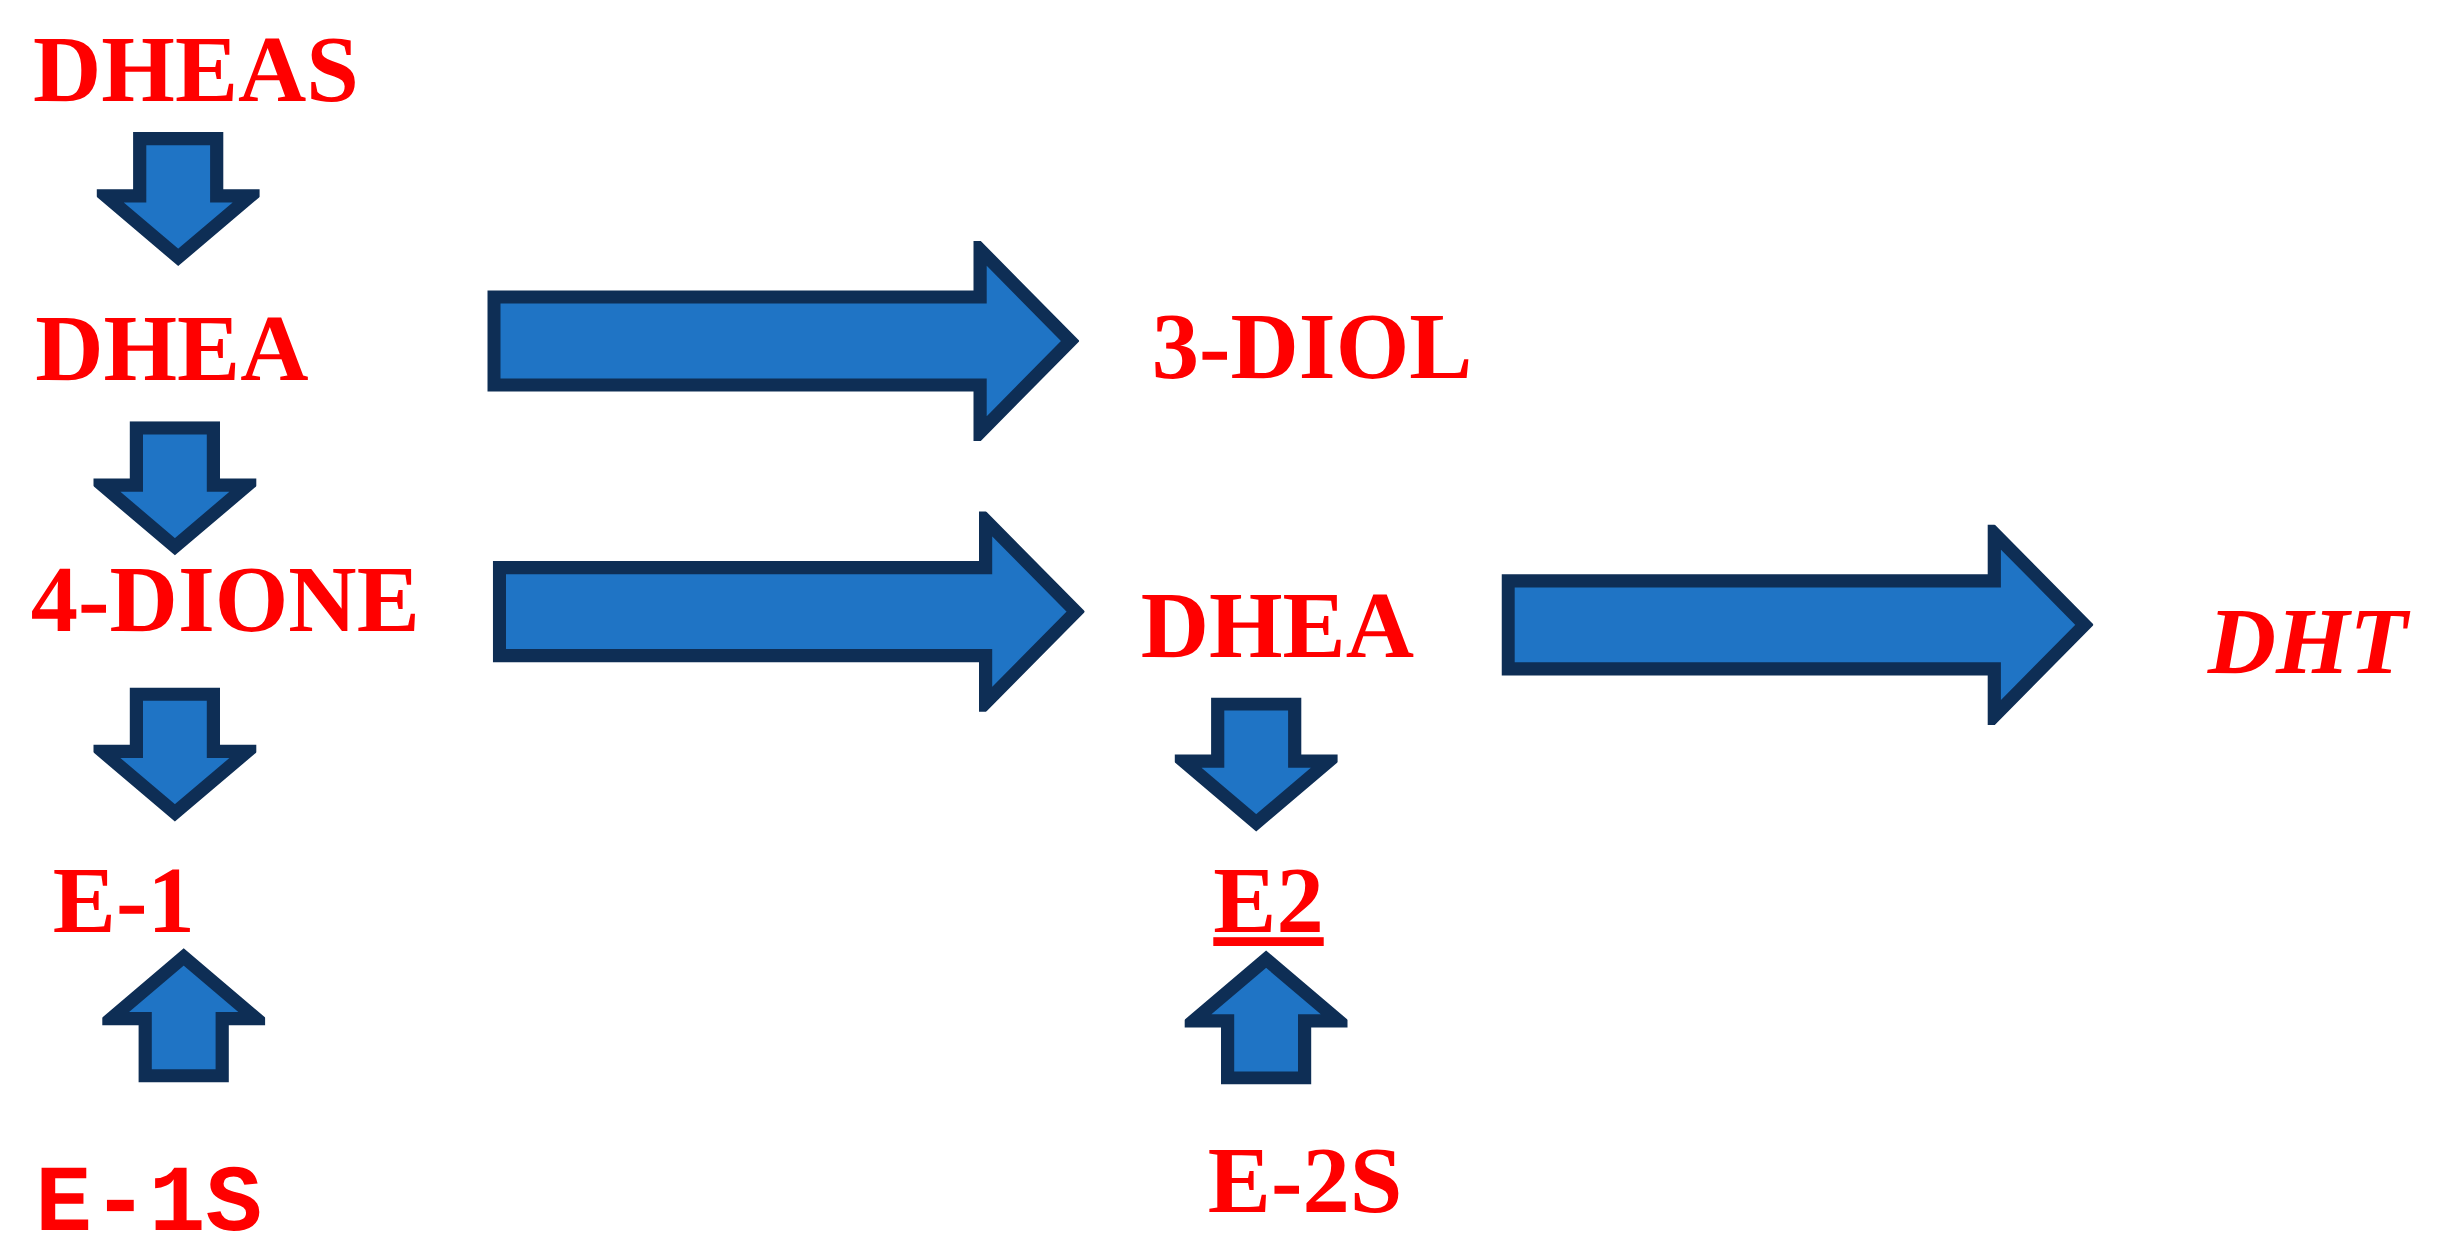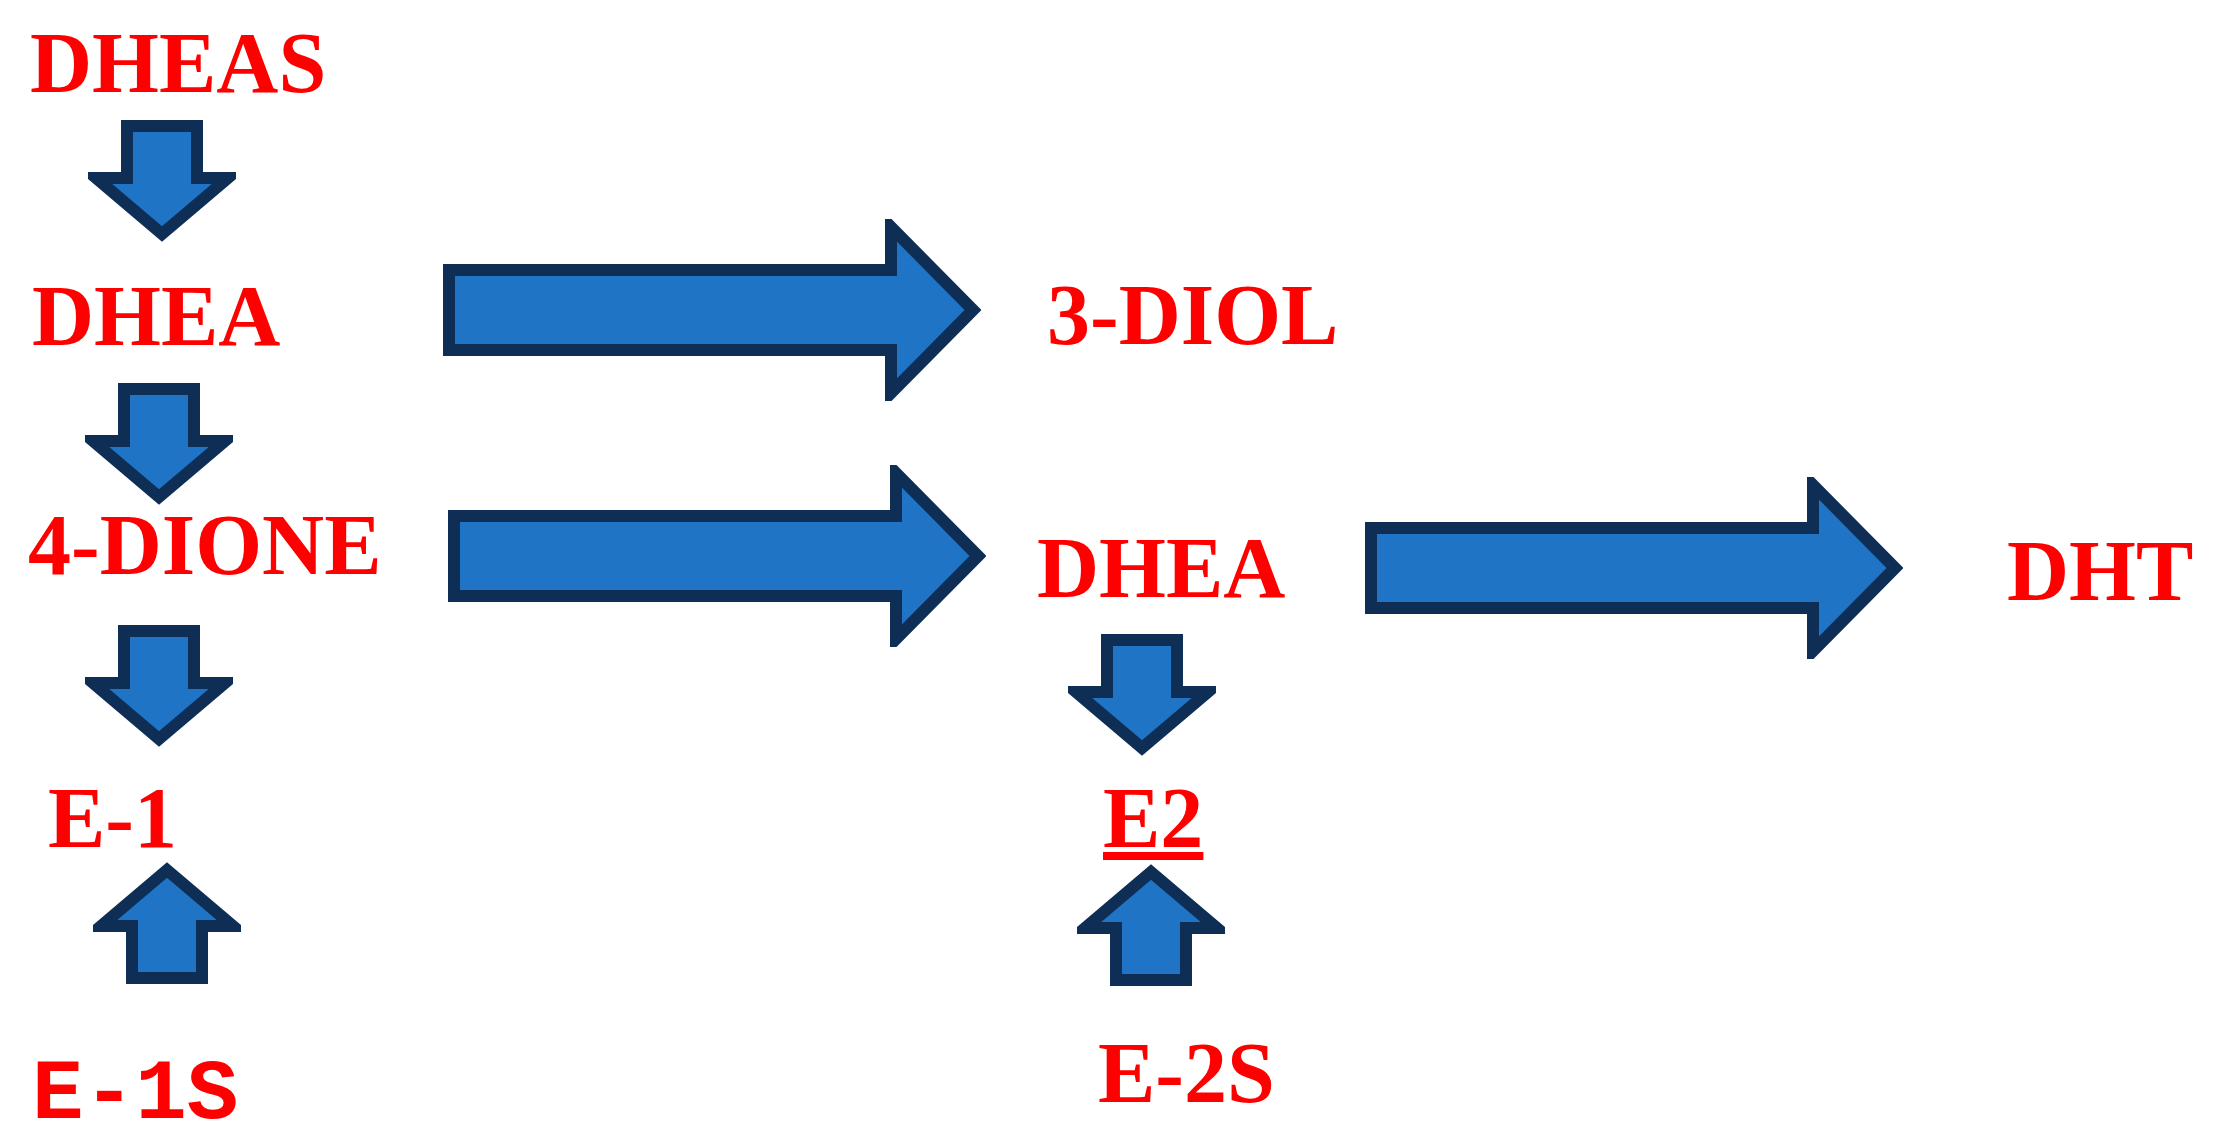--- a/index.html
+++ b/index.html
@@ -26,21 +26,21 @@
   }
   .n-dheas  { left: 30px;   top: 20px;  }
   .n-dhea   { left: 32px;   top: 273px; }
   .n-4dione { left: 28px;   top: 502px; text-align: right; }
   .n-e1     { left: 48px;   top: 775px; }
   .n-e1s    { left: 32px;   top: 1052px; font-family: Liberation Mono, monospace;}
   .n-5diol  { left: 1047px; top: 272px; }
   .n-testo  { left: 1037px; top: 525px; }
   .n-e2     { left: 1103px; top: 775px; text-decoration: underline; }
   .n-e2s    { left: 1098px; top: 1030px;}
-  .n-dht    { left: 2007px; top: 528px; }
+  .n-dht    { left: 2007px; top: 540px; font-style: italic; }
 
   .arrow { position: absolute; display: block; }
   .arrow polygon {
     fill: var(--arrow-fill, #1F74C5);
     stroke: var(--arrow-border, #0E2E55);
     stroke-width: 12;
     stroke-linejoin: miter;
     stroke-miterlimit: 8;
   }
   

